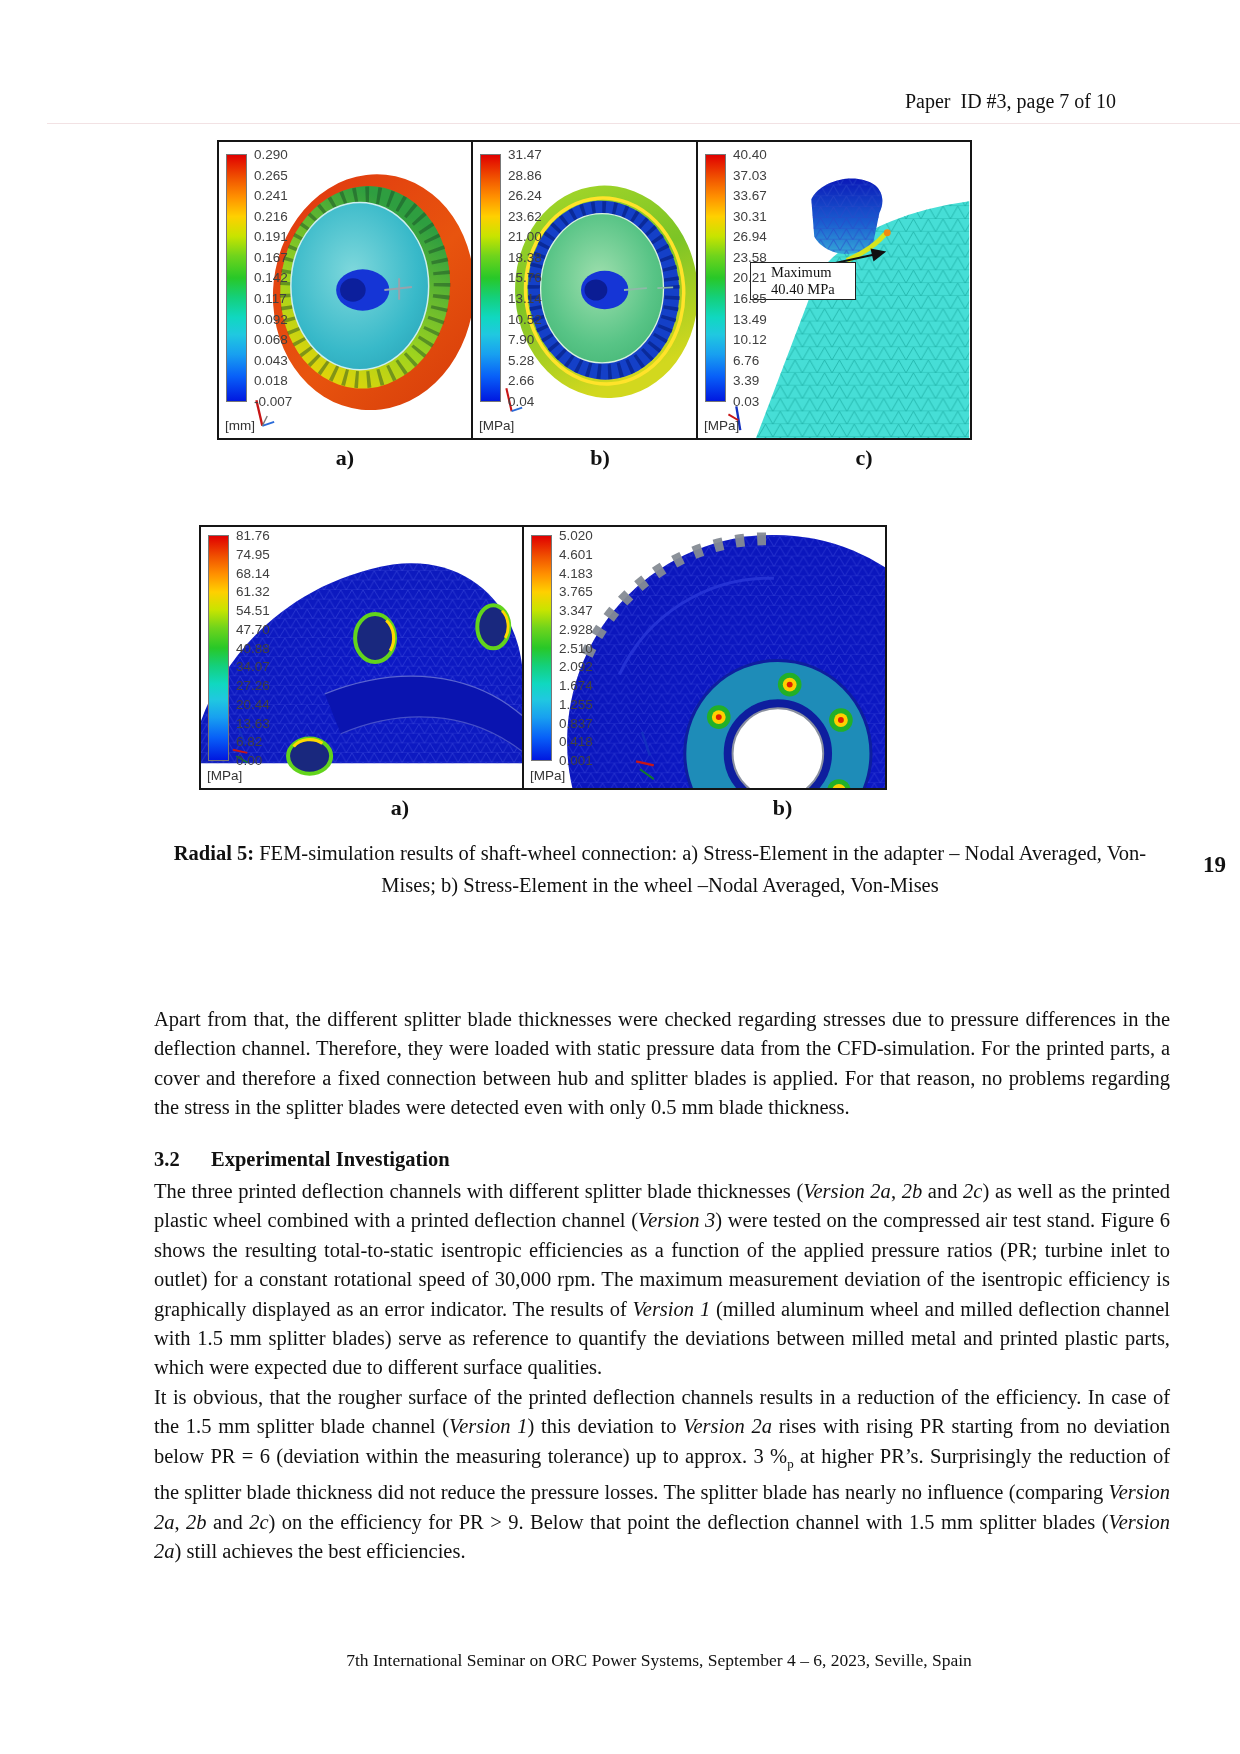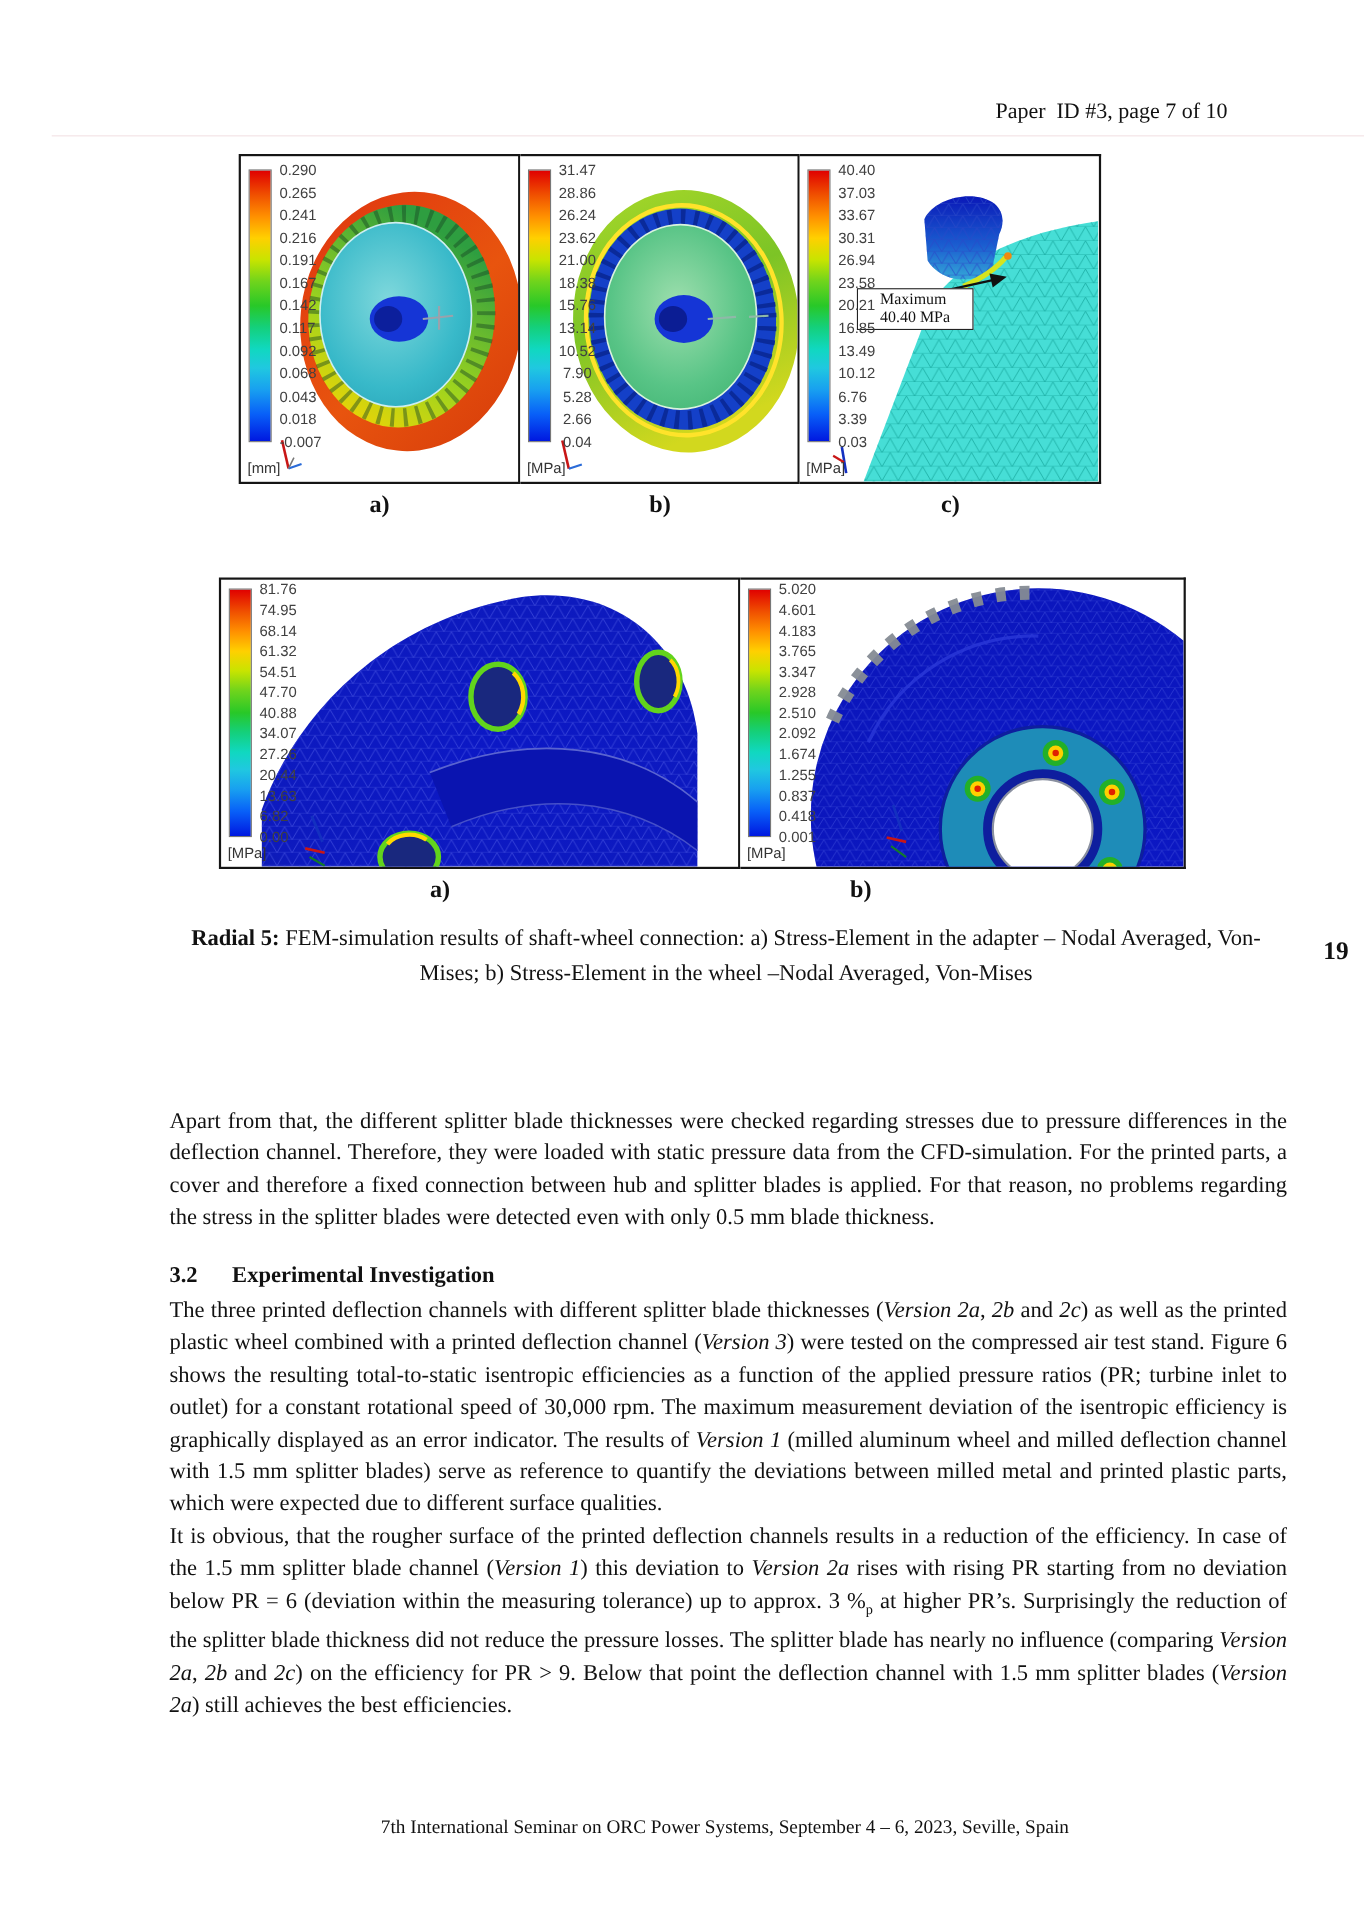--- a/index.html
+++ b/index.html
@@ -10,23 +10,23 @@
   .hdr { position:absolute; top:90px; right:163px; font-size:20px; white-space:pre; }
   .hdr-rule { position:absolute; top:123px; left:8px; right:8px; height:1px; background:#f2e2e4; }
 
   
   .figrow { position:absolute; display:flex; }
   .fig4 { top:140px; left:178px; }
   .fig5 { top:525px; left:160px; }
   .panel { position:relative; background:#fff; border:2px solid #151515; overflow:hidden; }
   .panel + .panel { border-left-width:0; }
   .p4 { height:300px; }
-  .p4a { width:256px; } .p4b { width:254px;text-align:center; } .p4c { width:274px; }
+  .p4a { width:256px; } .p4b { width:225px; } .p4c { width:274px; }
   .p5 { height:265px; }
-  .p5a { width:474px;padding-left:13px; } .p5b { width:405px; }
+  .p5a { width:325px;padding-left:13px; } .p5b { width:363px; }
   .art { position:absolute; inset:0; width:100%; height:100%; }
 
   
   .colorbar { position:absolute; left:7px; top:12px; display:flex; }
   .p5 .colorbar { top:8px; }
   .cbar { width:21px; border:1px solid #777;
      background:linear-gradient(to bottom,
       #e00000 0%, #f05000 9%, #ff9000 17%, #ffd000 25%, #c8e400 33%,
       #70d41c 41%, #28c828 50%, #14d07c 58%, #10d8c0 66%, #20c8e0 73%,
       #18a0f0 81%, #0860f8 90%, #0018e0 100%);

